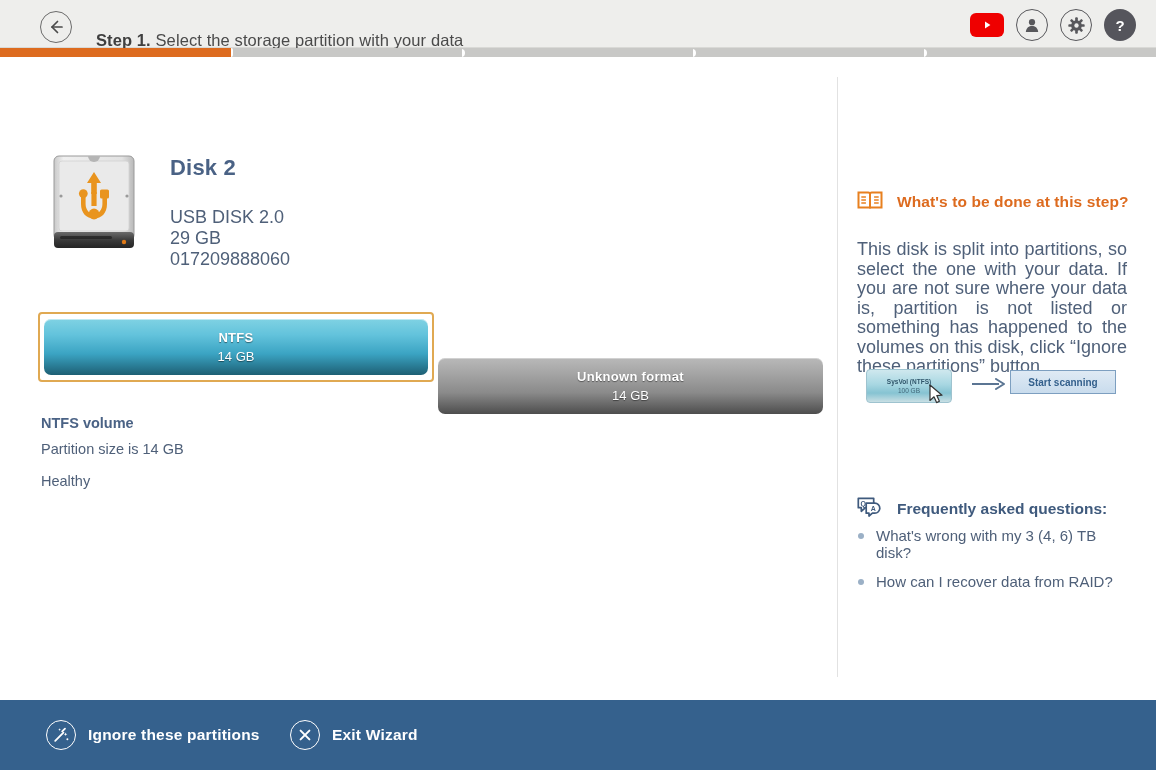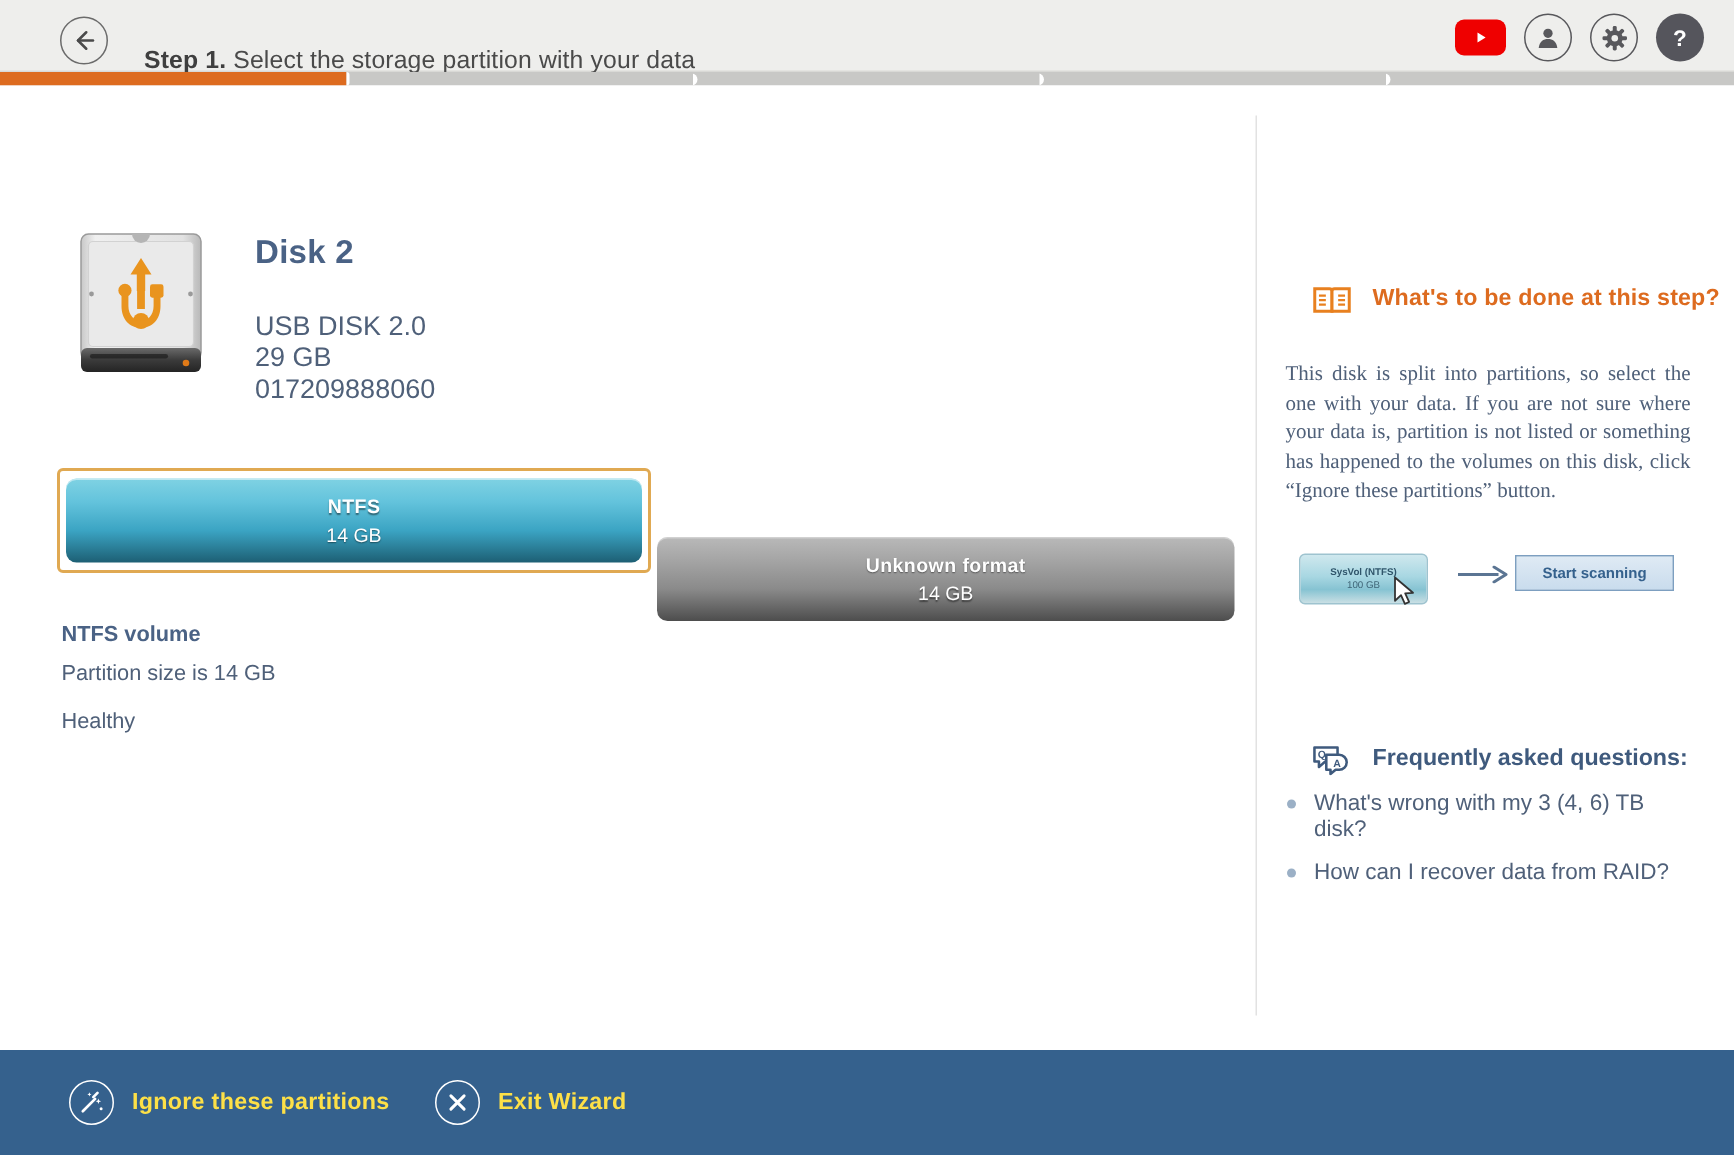--- a/index.html
+++ b/index.html
@@ -174,35 +174,34 @@
   }
   .cbbox::before {
     content:""; position:absolute; left:2px; top:2px; right:2px; bottom:2px;
     border:1px solid #9aa4b1;
   }
   .cbbox svg { position:absolute; left:2px; top:2px; }
   .cblabel { font-size: 14.5px; color: #4f6079; }
 
   
   .rp-head {
-    position: absolute; display:flex; align-items:flex-start; gap: 14px; margin-left: 18px;
+    position: absolute; display:flex; align-items:center; gap: 14px;
   }
   .rp-head-title {
     font-size: 15.5px; font-weight: bold; color: #dd6b1f;
     letter-spacing: .1px;
   }
   .faq-head-title {
     font-size: 15.5px; font-weight: bold; color: #3f5a7d;
   }
   .rp-text {
     position: absolute; left: 857px; top: 183px; width: 270px;
-    font-size: 14px; line-height: 19.5px;
+    font-size: 18px; line-height: 19.5px;
     color: #4f6079;
     text-align: justify;
-    font-family: Liberation Serif, serif;
   }
   .illus { position: absolute; left: 866px; top: 306px; }
   .illus-part {
     position: absolute; left: 0; top: 6px;
     width: 86px; height: 34px;
     border-radius: 4px;
     border: 1px solid #9ec3cf;
     background: linear-gradient(to bottom, #cfe8ee 0%, #a8d7e2 45%, #86c3d2 72%, #c9dfe4 100%);
     text-align: center;
     box-sizing: border-box;
@@ -238,21 +237,21 @@
   }
   .foot-btn {
     position: absolute; display:flex; align-items:center; gap: 12px; cursor: pointer;
   }
   .foot-circ {
     width: 30px; height: 30px; border-radius:50%;
     border: 1.5px solid #ffffff;
     display:flex; align-items:center; justify-content:center;
     box-sizing: border-box;
   }
-  .foot-label { font-size: 15.5px; font-weight:bold; color:#fde047; letter-spacing:.2px;}
+  .foot-label { font-size: 15.5px; font-weight:bold; color:#ffffff; letter-spacing:.2px;}
 </style>
 </head>
 <body>
 
 <div class="titlebar">
 
   <div class="back-btn">
     <span>
       <svg width="18" height="18" viewBox="0 0 18 18">
         <path d="M10.5 3.5 L5 9 L10.5 14.5" fill="none" stroke="#4a4a4a" stroke-width="1.7" stroke-linecap="round" stroke-linejoin="round"></path>

